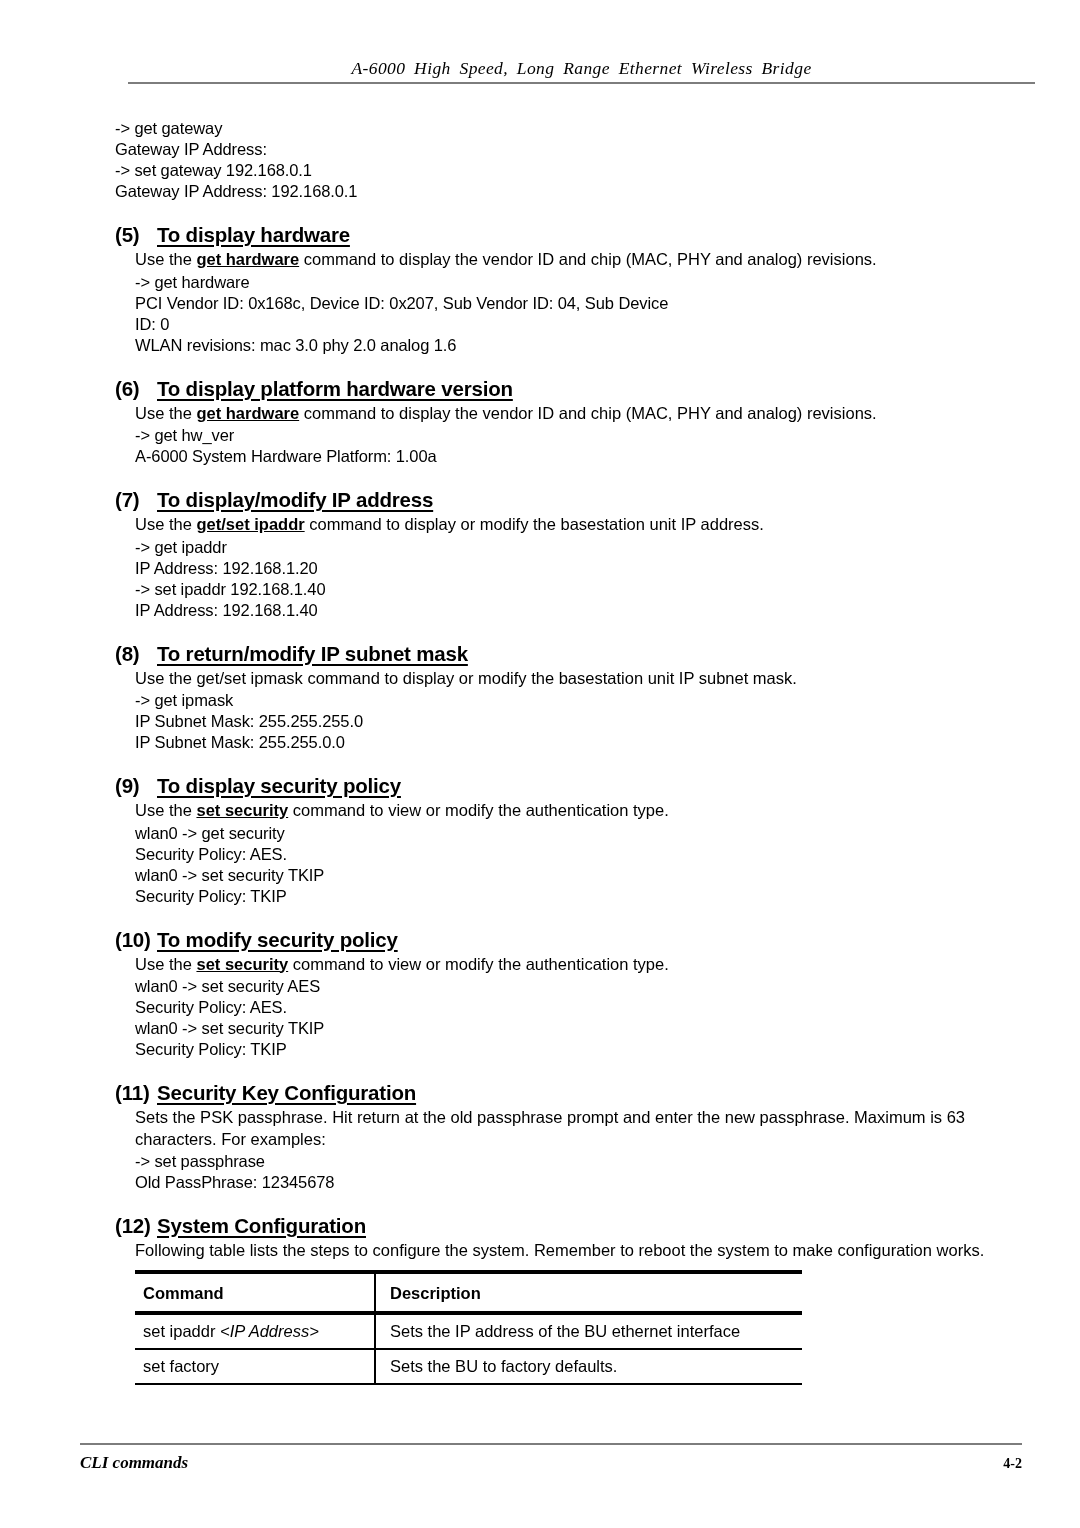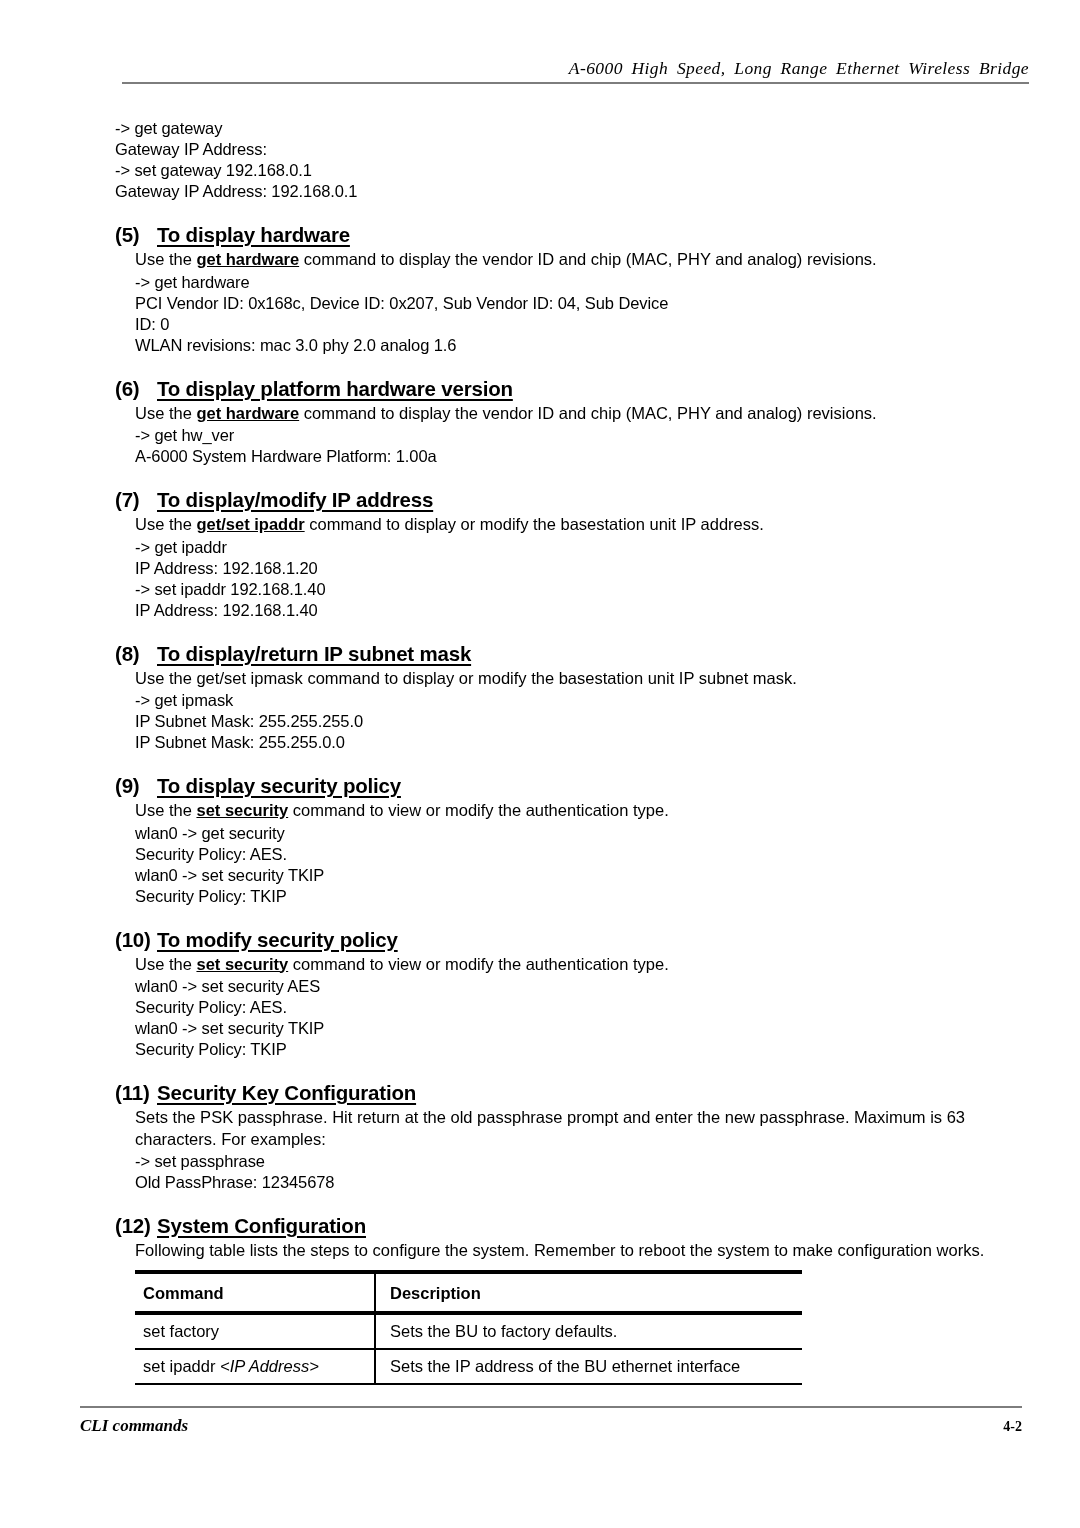--- a/index.html
+++ b/index.html
@@ -19,26 +19,26 @@
   .page {
     position: absolute;
     left: 0; top: 0;
     width: 1080px;
     height: 1528px;
   }
 
   
   .page-header {
     position: absolute;
-    left: 122px;
+    left: 128px;
     top: 58px;
     width: 907px;
     border-bottom: 2px solid #7d7d7d;
     padding-bottom: 3px;
-    text-align: right;
+    text-align: center;
   }
   .page-header .hdr-text {
     font-family: "Liberation Serif", serif;
     font-style: italic;
     font-size: 17.5px;
     letter-spacing: 0.4px;
     word-spacing: 4px;
     color: #000;
     white-space: nowrap;
   }
@@ -130,21 +130,21 @@
   }
   .cfg-table th.col-desc, .cfg-table td.col-desc {
     padding-left: 14px;
   }
   .cfg-table td .ital { font-style: italic; }
 
   
   .page-footer {
     position: absolute;
     left: 80px;
-    top: 1406px;
+    top: 1443px;
     width: 942px;
     border-top: 2px solid #7d7d7d;
     padding-top: 8px;
     display: flex;
     justify-content: space-between;
     align-items: baseline;
   }
   .footer-left {
     font-family: "Liberation Serif", serif;
     font-style: italic;
@@ -211,21 +211,21 @@
         <div class="cli-line">-&gt; get ipaddr</div>
         <div class="cli-line">IP Address: 192.168.1.20</div>
         <div class="cli-line">-&gt; set ipaddr 192.168.1.40</div>
         <div class="cli-line">IP Address: 192.168.1.40</div>
       </div>
     </div>
 
     <div class="section">
       <div class="section-head">
         <span class="section-num">(8)</span>
-        <span class="section-title">To display/return IP subnet mask</span>
+        <span class="section-title">To return/modify IP subnet mask</span>
       </div>
       <div class="section-body">
         <p class="desc"><span>Use the get/set ipmask command to display or modify the basestation unit IP subnet mask.</span><b></b><span></span></p>
         <div class="cli-line">-&gt; get ipmask</div>
         <div class="cli-line">IP Subnet Mask: 255.255.255.0</div>
         <div class="cli-line">IP Subnet Mask: 255.255.0.0</div>
       </div>
     </div>
 
     <div class="section">
@@ -282,26 +282,26 @@
               <col class="c2">
             </colgroup>
           <thead>
             <tr>
               <th class="col-cmd">Command</th>
               <th class="col-desc">Description</th>
             </tr>
           </thead>
           <tbody>
             <tr>
+              <td class="col-cmd"><span>set ipaddr </span><span class="ital">&lt;IP Address&gt;</span></td>
+              <td class="col-desc">Sets the IP address of the BU ethernet interface</td>
+            </tr>
+            <tr>
               <td class="col-cmd"><span>set factory</span><span class="ital"></span></td>
               <td class="col-desc">Sets the BU to factory defaults.</td>
-            </tr>
-            <tr>
-              <td class="col-cmd"><span>set ipaddr </span><span class="ital">&lt;IP Address&gt;</span></td>
-              <td class="col-desc">Sets the IP address of the BU ethernet interface</td>
             </tr>
           </tbody>
         </table>
       </div>
     </div>
 
   </div>
 
   <div class="page-footer">
     <span class="footer-left">CLI commands</span>

